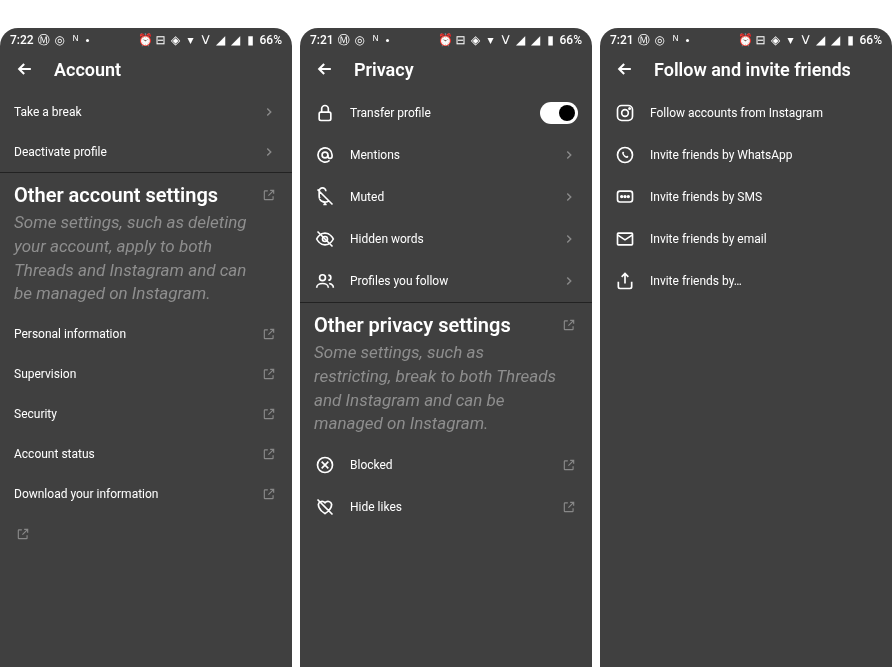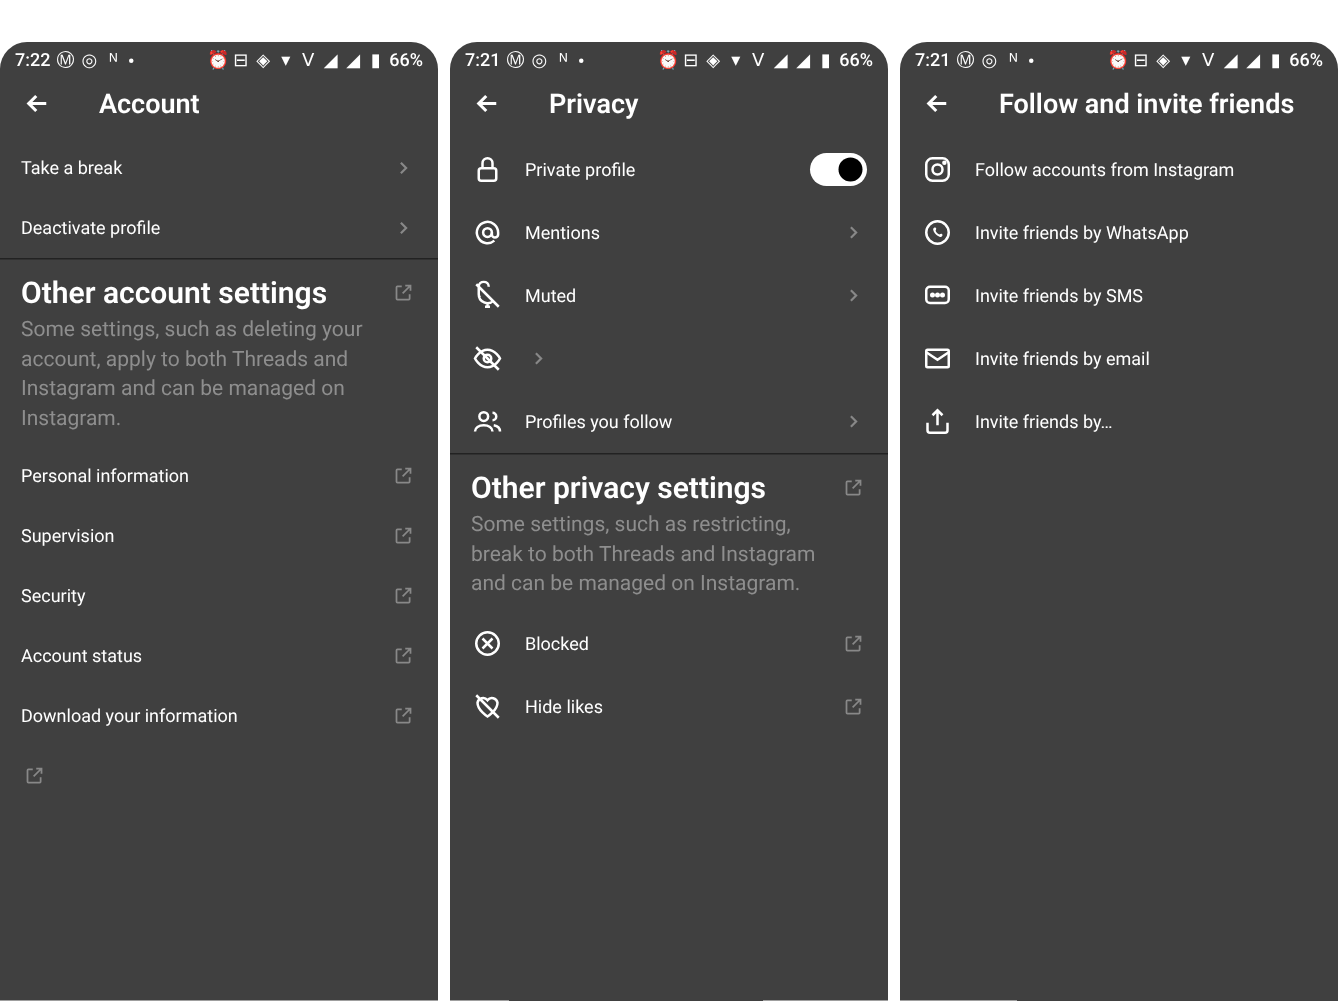--- a/index.html
+++ b/index.html
@@ -33,21 +33,21 @@
     height: 22px;
   }
   .status-left { display: flex; align-items: center; gap: 4px; }
   .status-right { display: flex; align-items: center; gap: 3px; }
   .status-icon { width: 12px; height: 12px; display: inline-flex; align-items: center; justify-content: center; }
   .status-dot { width: 3px; height: 3px; border-radius: 50%; background: #fff; }
   .header {
     display: flex;
     align-items: center;
     padding: 8px 14px 12px 14px;
-    gap: 30px;
+    gap: 18px;
   }
   .back-btn {
     width: 22px;
     height: 22px;
     display: flex;
     align-items: center;
     justify-content: center;
     cursor: pointer;
   }
   .header-title {
@@ -93,25 +93,26 @@
   }
   .section-title {
     font-size: 20px;
     font-weight: 600;
     color: #fff;
     display: flex;
     align-items: center;
     justify-content: space-between;
   }
   .section-desc {
-    font-size: 14px;
+    font-size: 17px;
     color: #8e8e8e;
     margin-top: 4px;
     line-height: 1.4;
     padding-right: 20px;
+    font-style: italic;
   }
   .toggle {
     width: 38px;
     height: 22px;
     background: #fff;
     border-radius: 11px;
     position: relative;
     cursor: pointer;
   }
   .toggle-knob {
@@ -276,21 +277,21 @@
     <div class="header-title">Privacy</div>
   </div>
   <div class="content">
     <div class="row">
       <span class="row-icon">
           <svg width="20" height="20" viewBox="0 0 24 24" stroke-width="2">
             <rect x="5" y="11" width="14" height="10" rx="2"></rect>
             <path d="M8 11V7a4 4 0 018 0v4"></path>
           </svg>
         </span>
-      <span class="row-label">Private profile</span>
+      <span class="row-label">Transfer profile</span>
       <div class="toggle">
           <div class="toggle-knob"></div>
         </div>
     </div>
     <div class="row">
       <span class="row-icon">
           <svg width="20" height="20" viewBox="0 0 24 24" stroke-width="2">
             <circle cx="12" cy="12" r="3.5"></circle>
             <path d="M15.5 12v1.5a2.5 2.5 0 005 0V12a8.5 8.5 0 10-3 6.5"></path>
           </svg>
@@ -316,20 +317,21 @@
         </span>
     </div>
     <div class="row">
       <span class="row-icon">
           <svg width="20" height="20" viewBox="0 0 24 24" stroke-width="2">
             <path d="M2 12s3.5-7 10-7 10 7 10 7-3.5 7-10 7-10-7-10-7z"></path>
             <circle cx="12" cy="12" r="3"></circle>
             <path d="M3 3l18 18"></path>
           </svg>
         </span>
+      <span class="row-label">Hidden words</span>
       <span class="row-trailing">
           <svg width="14" height="14" viewBox="0 0 24 24" stroke-width="2.5">
             <path d="M9 18l6-6-6-6"></path>
           </svg>
         </span>
     </div>
     <div class="row">
       <span class="row-icon">
           <svg width="20" height="20" viewBox="0 0 24 24" stroke-width="2">
             <circle cx="9" cy="8" r="3.5"></circle>

